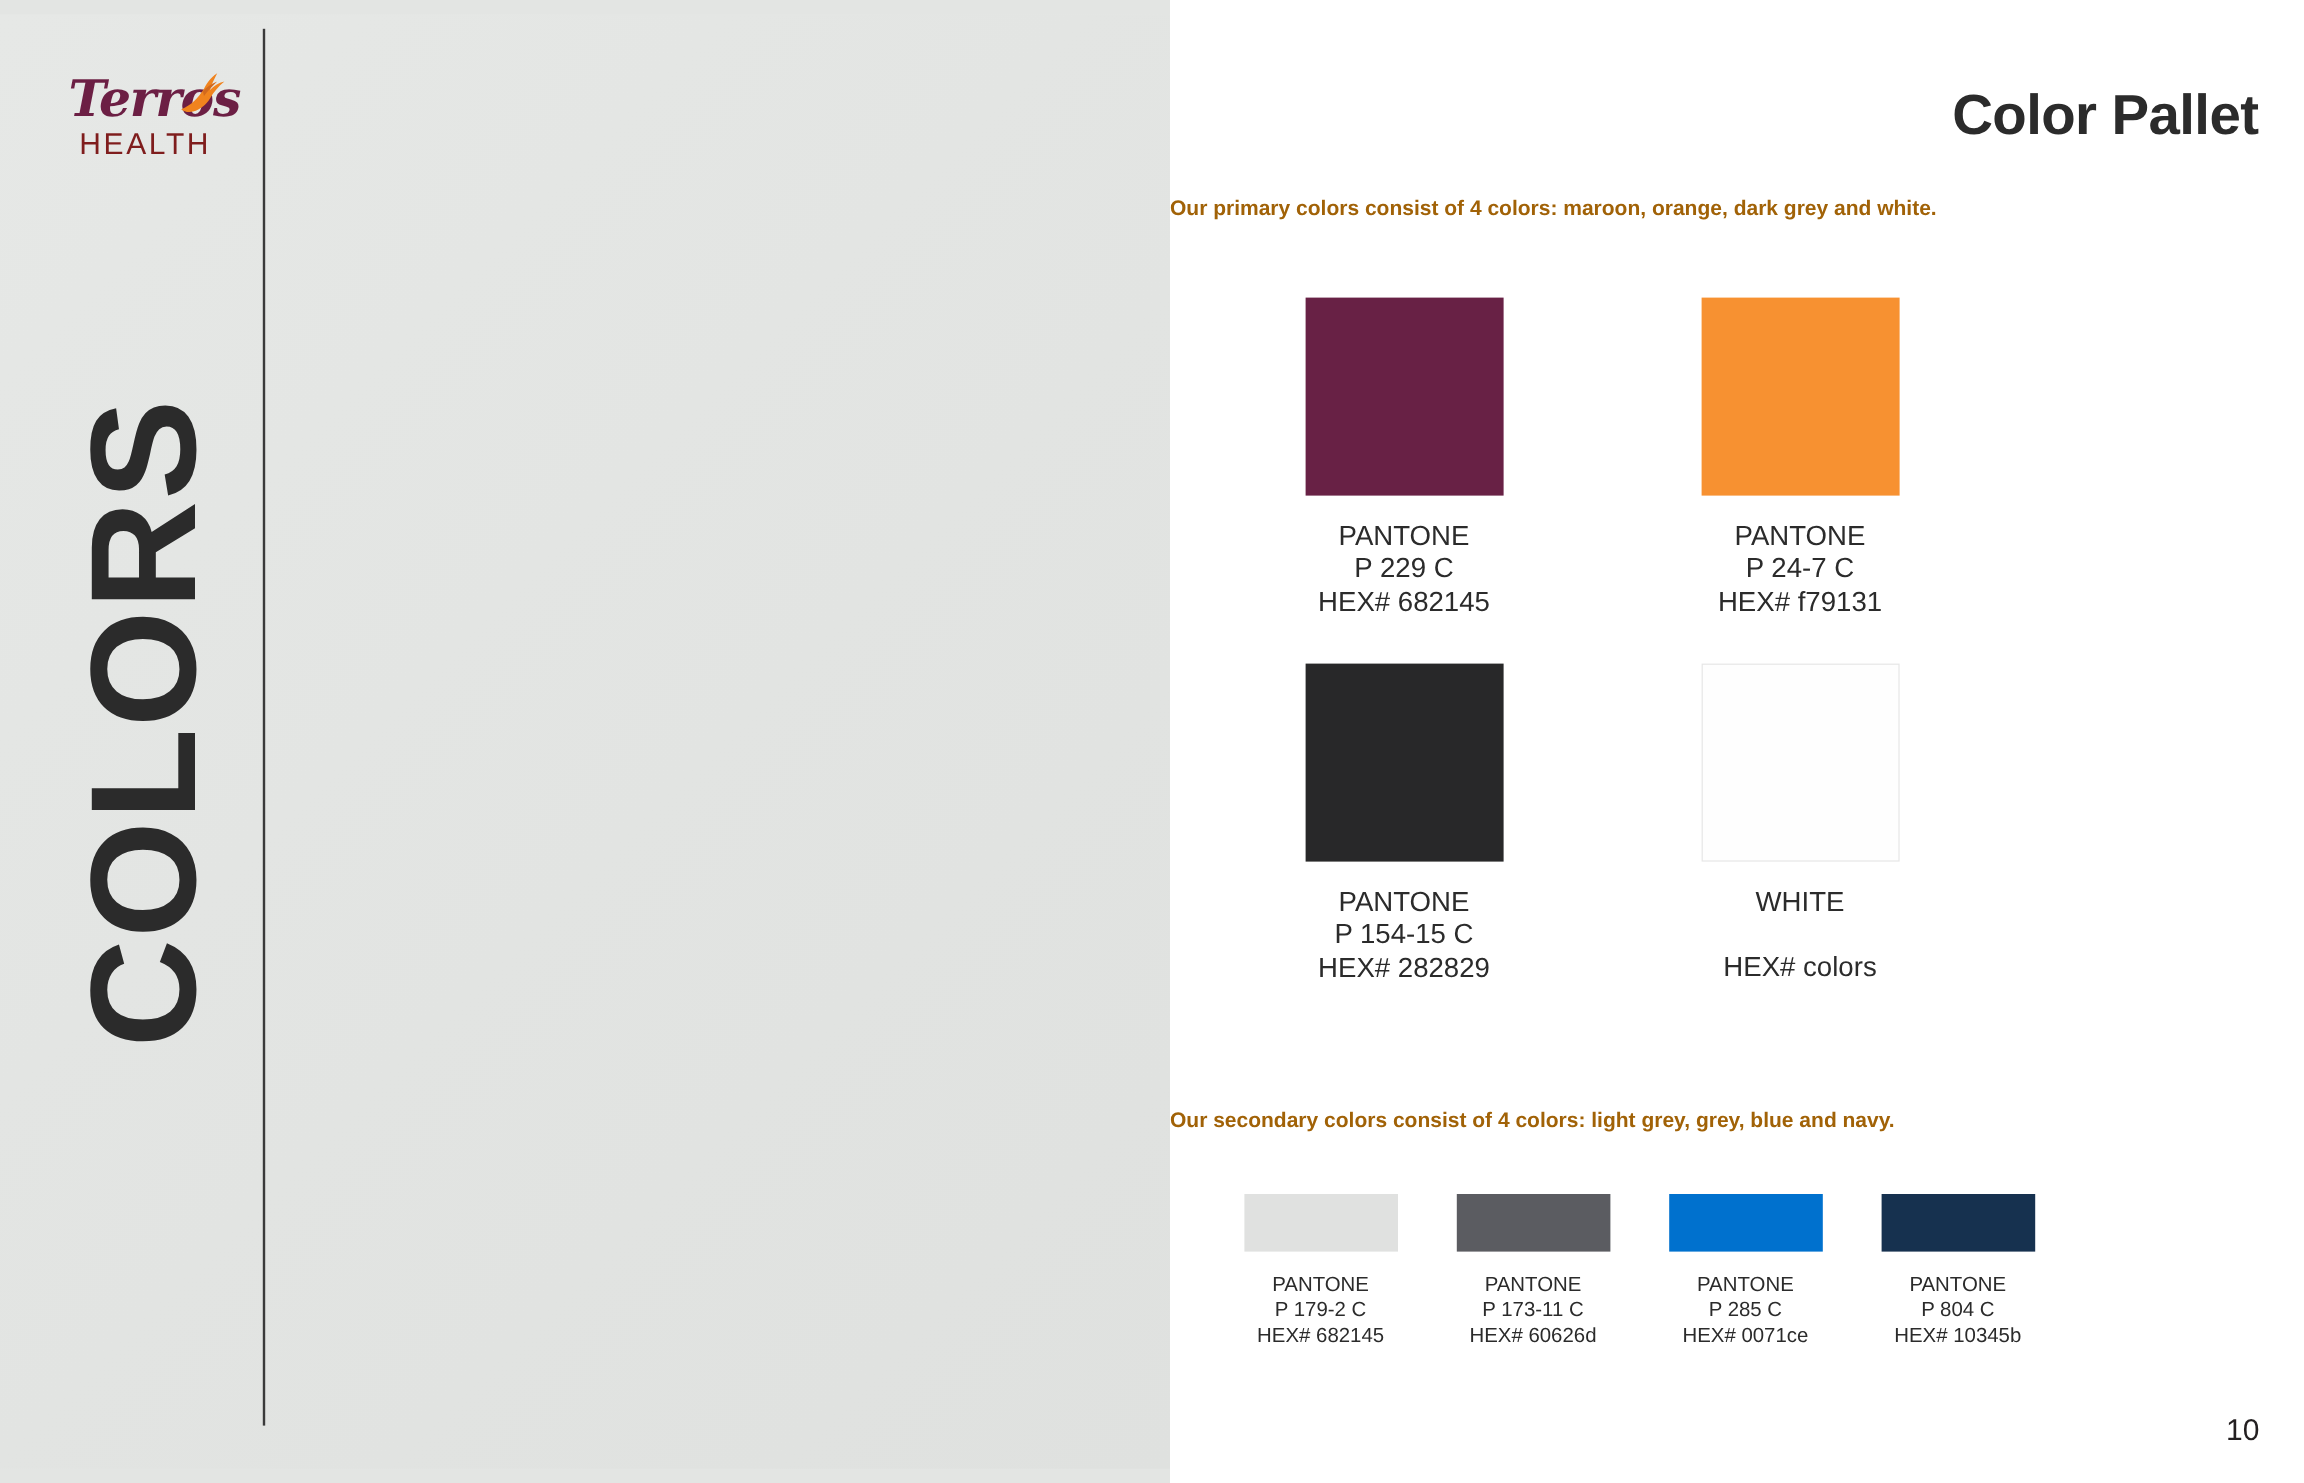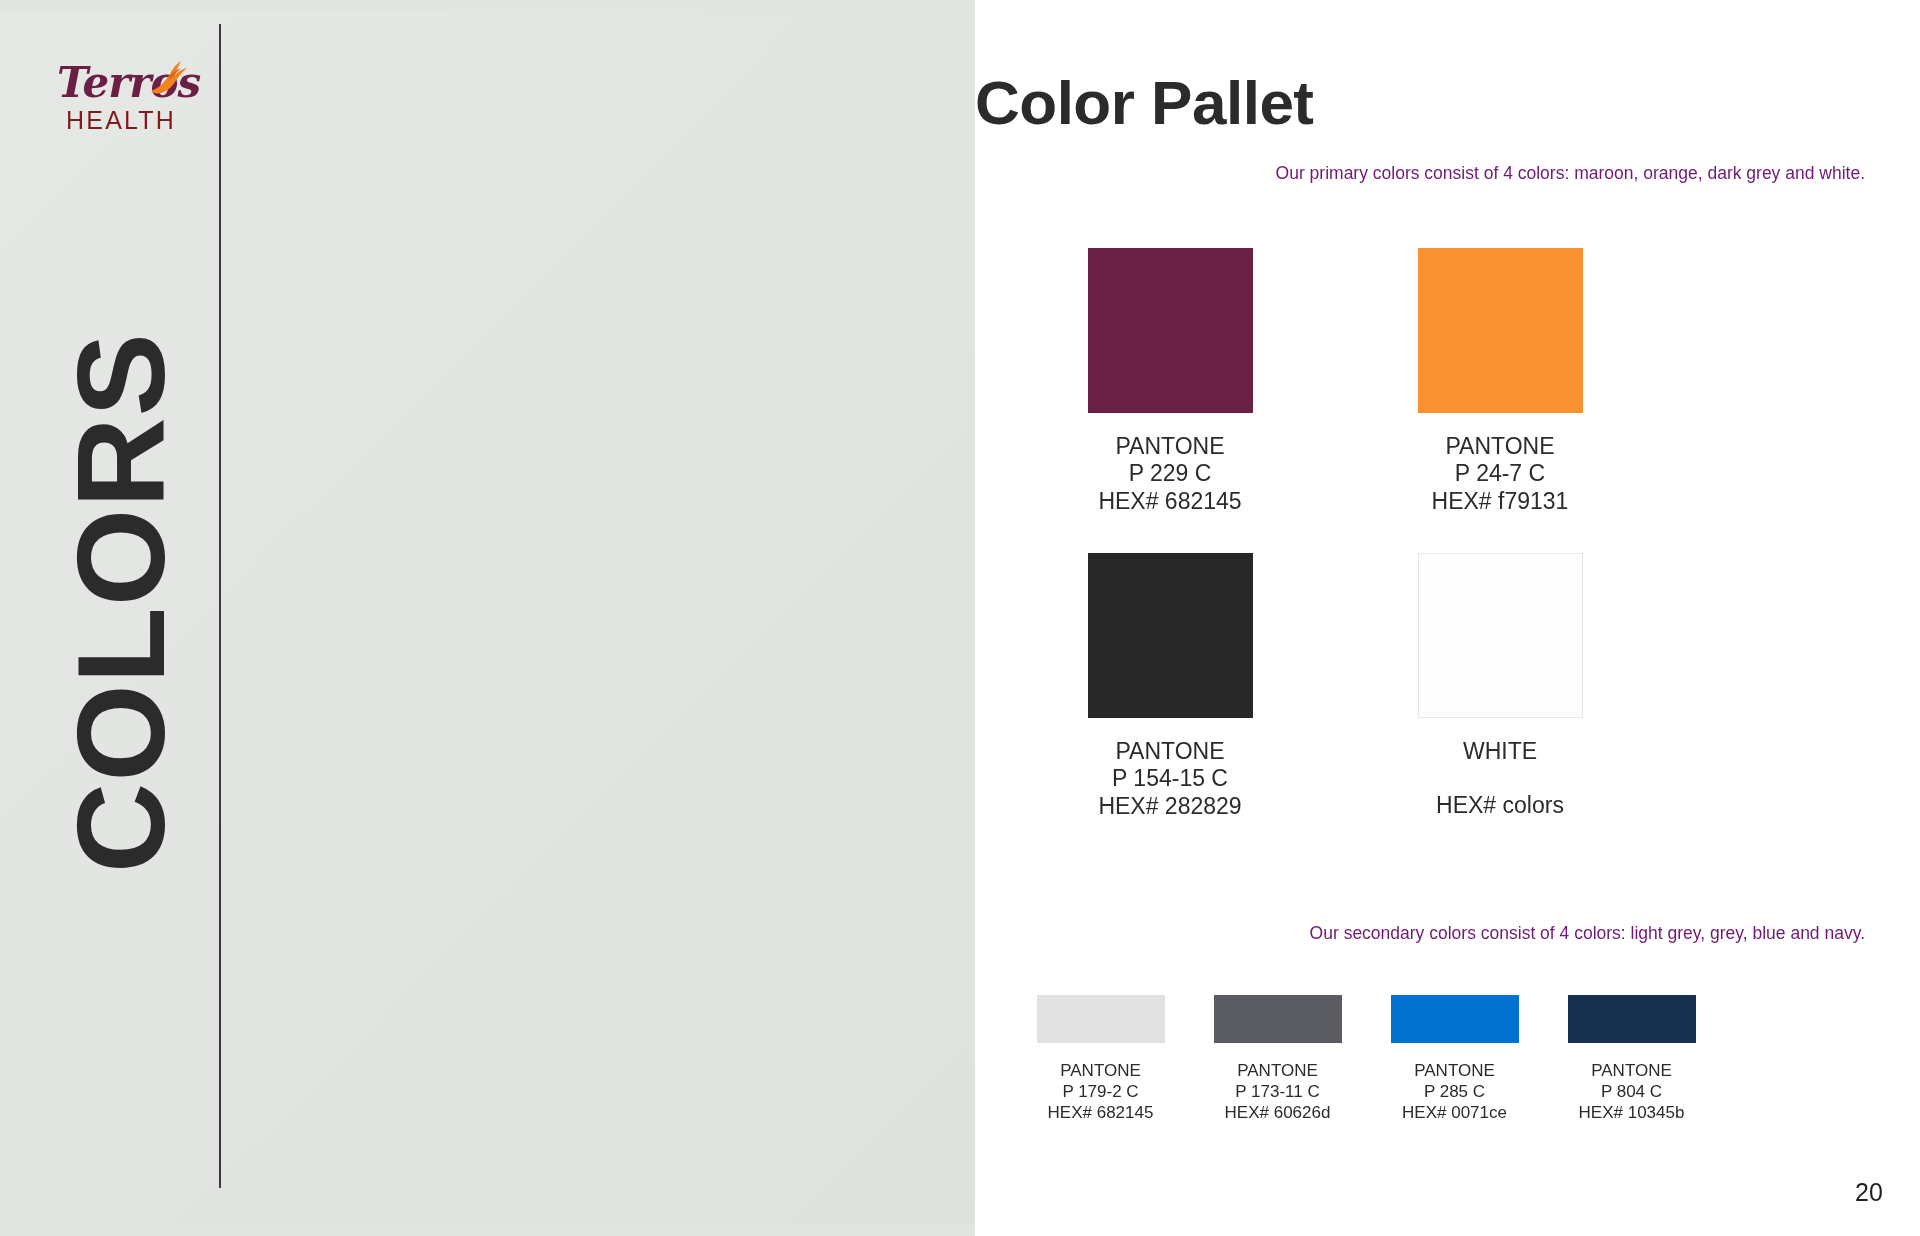--- a/index.html
+++ b/index.html
@@ -103,40 +103,40 @@
     position: absolute;
     left: 975px;
     top: 0;
     width: 945px;
     height: 1236px;
     background: #ffffff;
   }
 
   #page-title {
     position: absolute;
-    left: 0;
+    left: 17px;
     top: 72px;
     width: 890px;
+    text-align: right;
+    font-family: "Liberation Sans", sans-serif;
+    font-weight: bold;
+    font-size: 47px;
+    color: #2b2b2b;
+    line-height: 1;
+    letter-spacing: -0.5px;
+  }
+
+  .section-caption {
+    position: absolute;
+    width: 890px;
     text-align: left;
     font-family: "Liberation Sans", sans-serif;
     font-weight: bold;
-    font-size: 62px;
-    color: #2b2b2b;
-    line-height: 1;
-    letter-spacing: -0.5px;
-  }
-
-  .section-caption {
-    position: absolute;
-    width: 890px;
-    text-align: right;
-    font-family: "Liberation Sans", sans-serif;
-    font-weight: normal;
     font-size: 17.5px;
-    color: #701a75;
+    color: #a16207;
     line-height: 1;
   }
   #primary-caption { left: 0; top: 165px; }
   #secondary-caption { left: 0; top: 925px; }
 
   
   #primary-grid {
     position: absolute;
     left: 0;
     top: 248px;
@@ -320,14 +320,14 @@
     <div class="secondary-cell s3">
       <div class="swatch-sm" style="background-color: rgb(22, 49, 79);"></div>
       <div class="swatch-caption-sm">
         <span class="ln">PANTONE</span>
         <span class="ln">P 804 C</span>
         <span class="ln">HEX# 10345b</span>
       </div>
     </div>
   </div>
 
-  <div id="page-number">20</div>
+  <div id="page-number">10</div>
 </div>
 
 </body></html>

